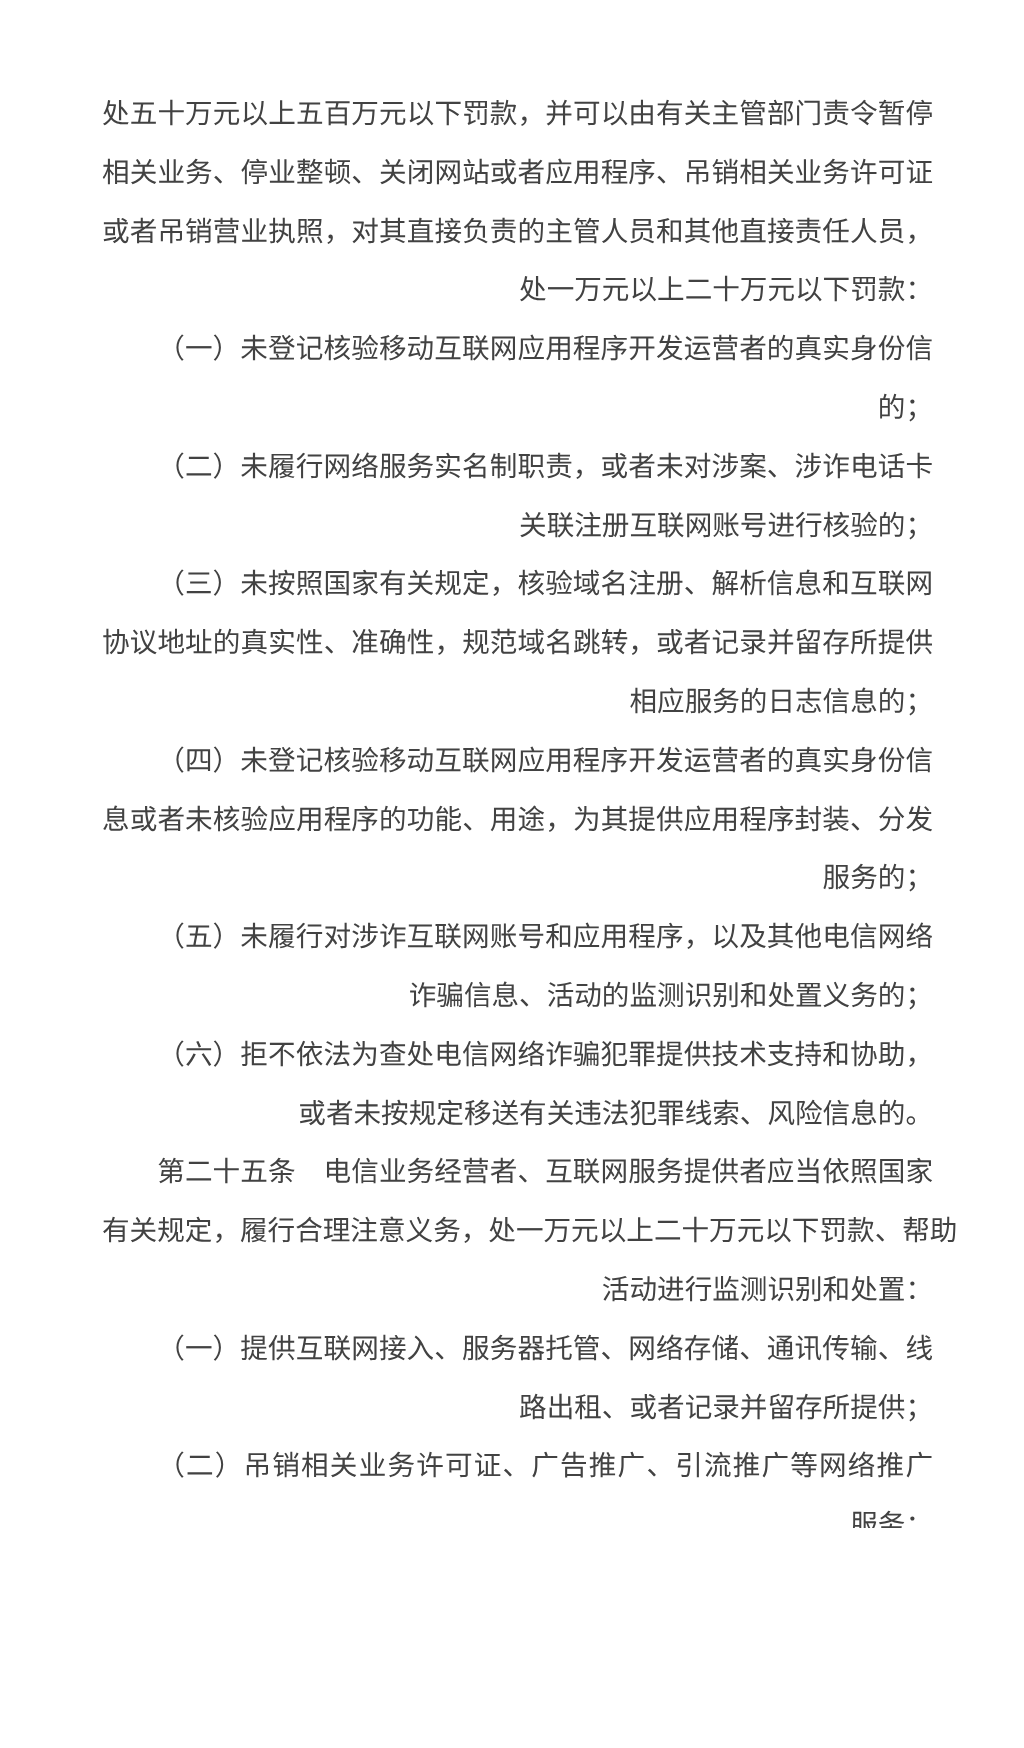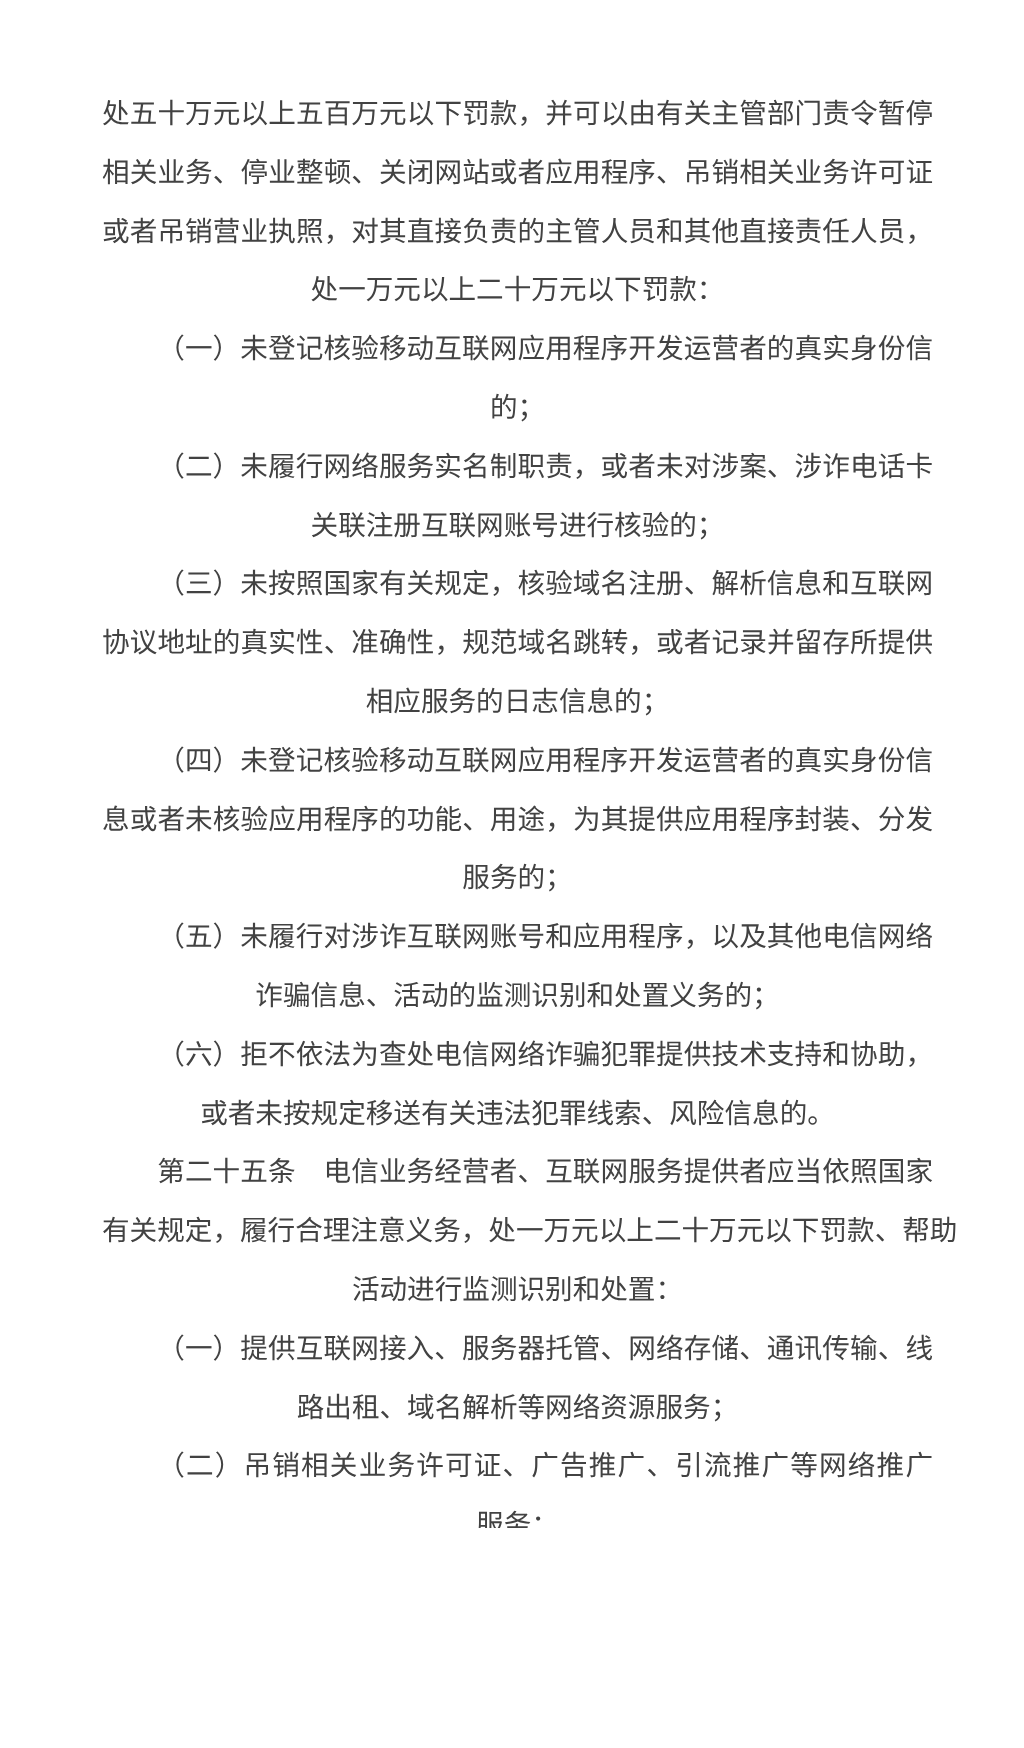--- a/index.html
+++ b/index.html
@@ -21,21 +21,21 @@
     top: 85px;
     width: 831px;
     color: #424242;
     font-size: 27.6px;
     line-height: 58.8px;
     font-weight: 400;
   }
   .line {
     height: 58.8px;
     white-space: nowrap;
-    text-align: center;
+    text-align: right;
   }
   .line.full {
     text-align: justify;
     text-align-last: justify;
   }
   .line.indent {
     padding-left: 2em;
   }
   .page-number {
     position: absolute;
@@ -69,20 +69,20 @@
     <div class="line full">息或者未核验应用程序的功能、用途，为其提供应用程序封装、分发</div>
     <div class="line">服务的；</div>
     <div class="line full indent">（五）未履行对涉诈互联网账号和应用程序，以及其他电信网络</div>
     <div class="line">诈骗信息、活动的监测识别和处置义务的；</div>
     <div class="line full indent">（六）拒不依法为查处电信网络诈骗犯罪提供技术支持和协助，</div>
     <div class="line">或者未按规定移送有关违法犯罪线索、风险信息的。</div>
     <div class="line full indent">第二十五条　电信业务经营者、互联网服务提供者应当依照国家</div>
     <div class="line full">有关规定，履行合理注意义务，处一万元以上二十万元以下罚款、帮助</div>
     <div class="line">活动进行监测识别和处置：</div>
     <div class="line full indent">（一）提供互联网接入、服务器托管、网络存储、通讯传输、线</div>
-    <div class="line">路出租、域名解析等网络资源服务；</div>
+    <div class="line">路出租、或者记录并留存所提供；</div>
     <div class="line full indent">（二）吊销相关业务许可证、广告推广、引流推广等网络推广</div>
     <div class="line">服务；</div>
   </div>
 
   <div class="page-number">- 48 -</div>
 
 </div>
 
 </body></html>

